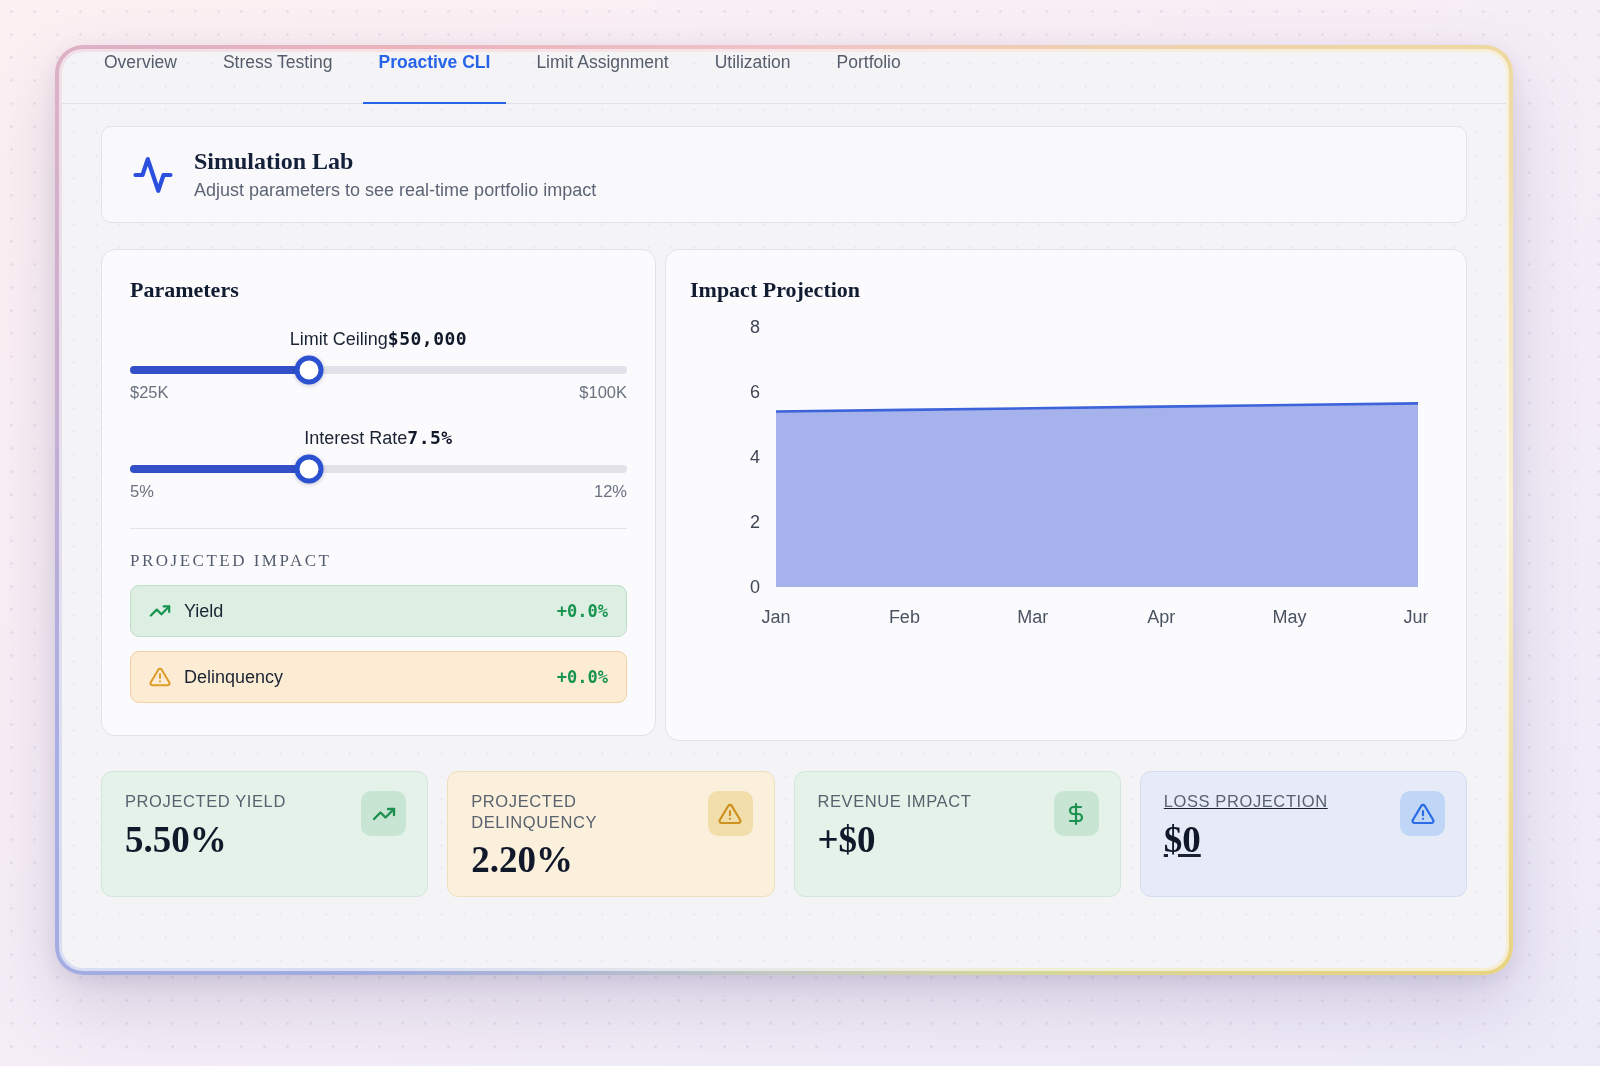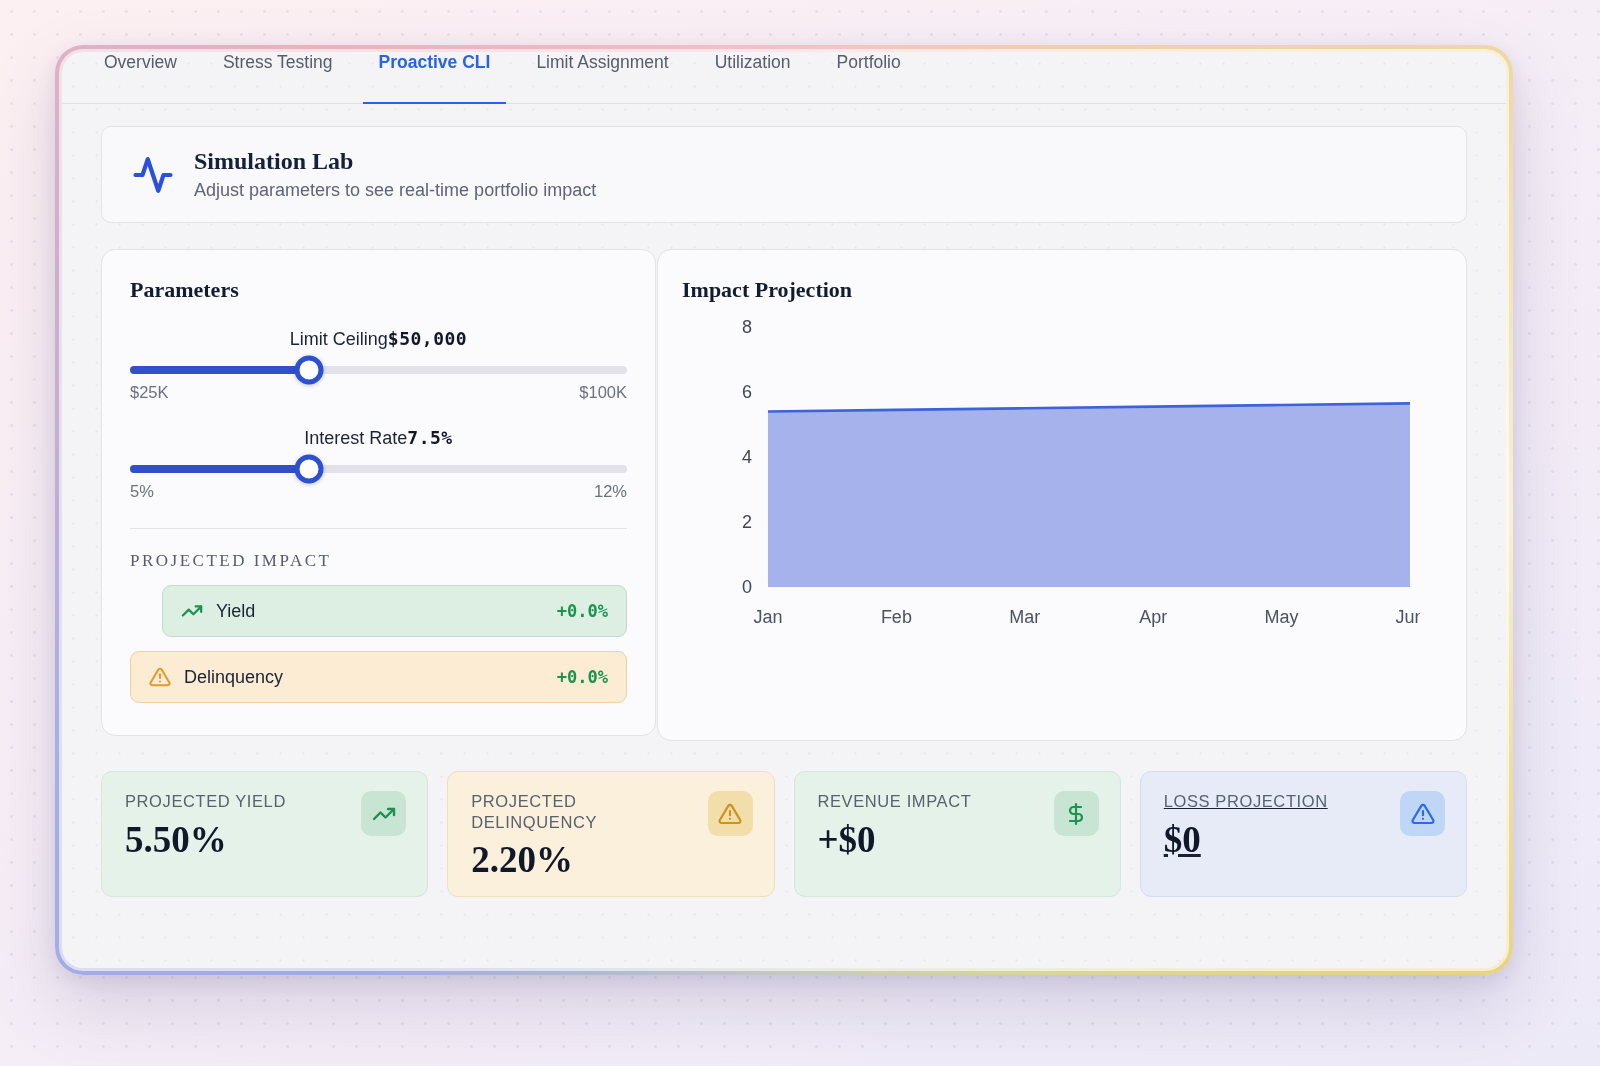--- a/index.html
+++ b/index.html
@@ -50,21 +50,21 @@
   .banner{
     display:flex; align-items:center; gap:20px;
     background:#f9f8fb; border:1px solid #e4e2ea; border-radius:10px;
     padding:18px 30px; height:97px;
   }
   .banner-icon{ width:42px; height:42px; color:#2b50dd; flex:0 0 auto; }
   .banner-title{ font-size:24px; font-weight:700; color:#15203a; }
   .banner-sub{ font-size:18px; color:#5d6576; margin-top:5px; }
 
   
-  .main-row{ display:flex; gap:1px; margin-top:26px; }
+  .main-row{ display:flex; gap:9px; margin-top:26px; }
   .card{
     background:#fbfafd; border:1px solid #e3e1e9; border-radius:14px;
   }
   .card-title{ font-size:22px; font-weight:700; color:#121c30; }
 
   .params-card{ flex:0 0 555px; height:487px; padding:27px 28px; }
   .slider-group{ margin-top:25px; }
   .slider-head{ display:flex; justify-content:center; align-items:baseline; }
   .slider-label{ font-size:18px; color:#1b2433; }
   .slider-value{ font-size:18px; font-weight:700; color:#0f1729; letter-spacing:.5px; }
@@ -79,21 +79,21 @@
   .divider{ border-top:1px solid #e5e3ea; margin:27px 0 22px 0; }
   .impact-heading{ font-size:17px; color:#535c6e; letter-spacing:2.5px; }
   .impact-row{
     display:flex; align-items:center; gap:13px;
     border-radius:9px; padding:0 18px; height:52px; margin-top:14px;
     border:1px solid transparent;
   }
   .impact-row .impact-label{ font-size:18px; color:#1c2433; flex:1; }
   .impact-row .impact-value{ font-size:17px; font-weight:700; color:#169450; }
   .impact-row .row-icon{ width:22px; height:22px; }
-  .impact-row.green{ background:#dcefe2; border-color:#bedec9;margin-left:32px; }
+  .impact-row.green{ background:#dcefe2; border-color:#bedec9; }
   .impact-row.green .row-icon{ color:#17934f; }
   .impact-row.amber{ background:#fcecd4; border-color:#f3cfa1; }
   .impact-row.amber .row-icon{ color:#e09b28; }
 
   .chart-card{ flex:1; height:492px; padding:27px 24px; }
   .chart-wrap{ margin-top:8px; }
   .tick-label{ font-size:18px; fill:#3f4755; font-family:"Liberation Sans","DejaVu Sans",sans-serif; }
   .x-label{ font-size:18px; fill:#4a5362; font-family:"Liberation Sans","DejaVu Sans",sans-serif; }
 
   

